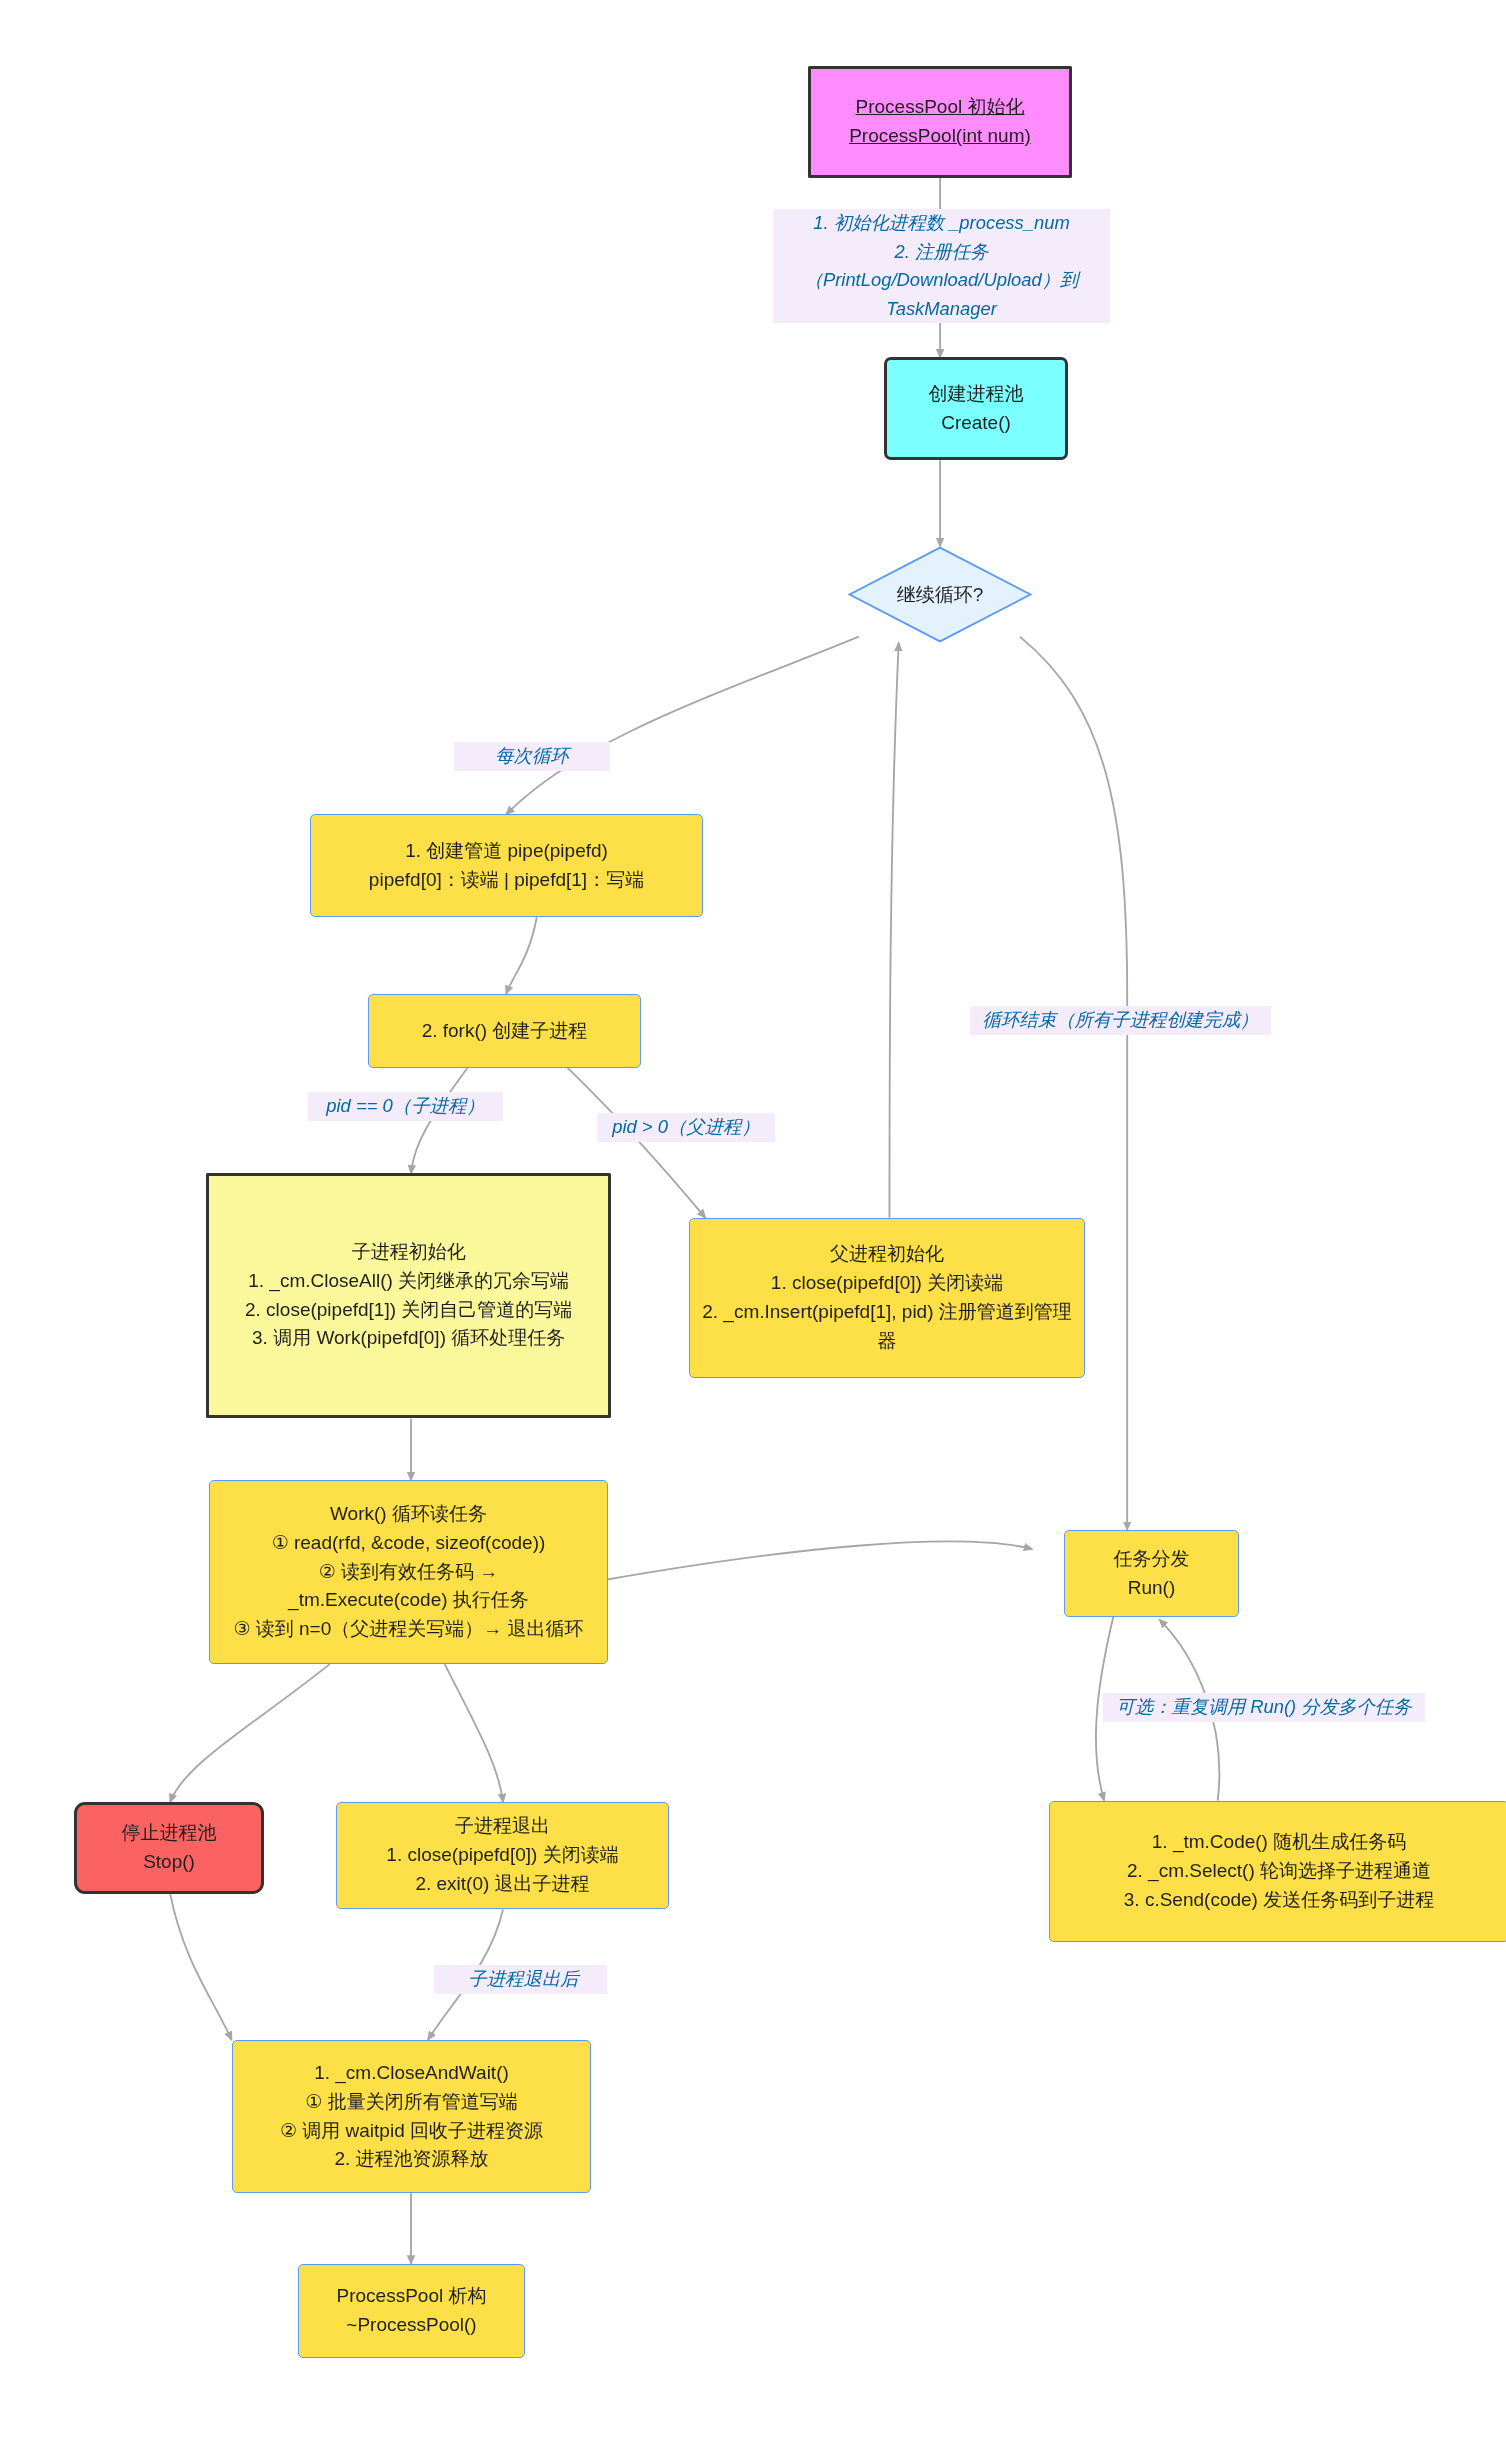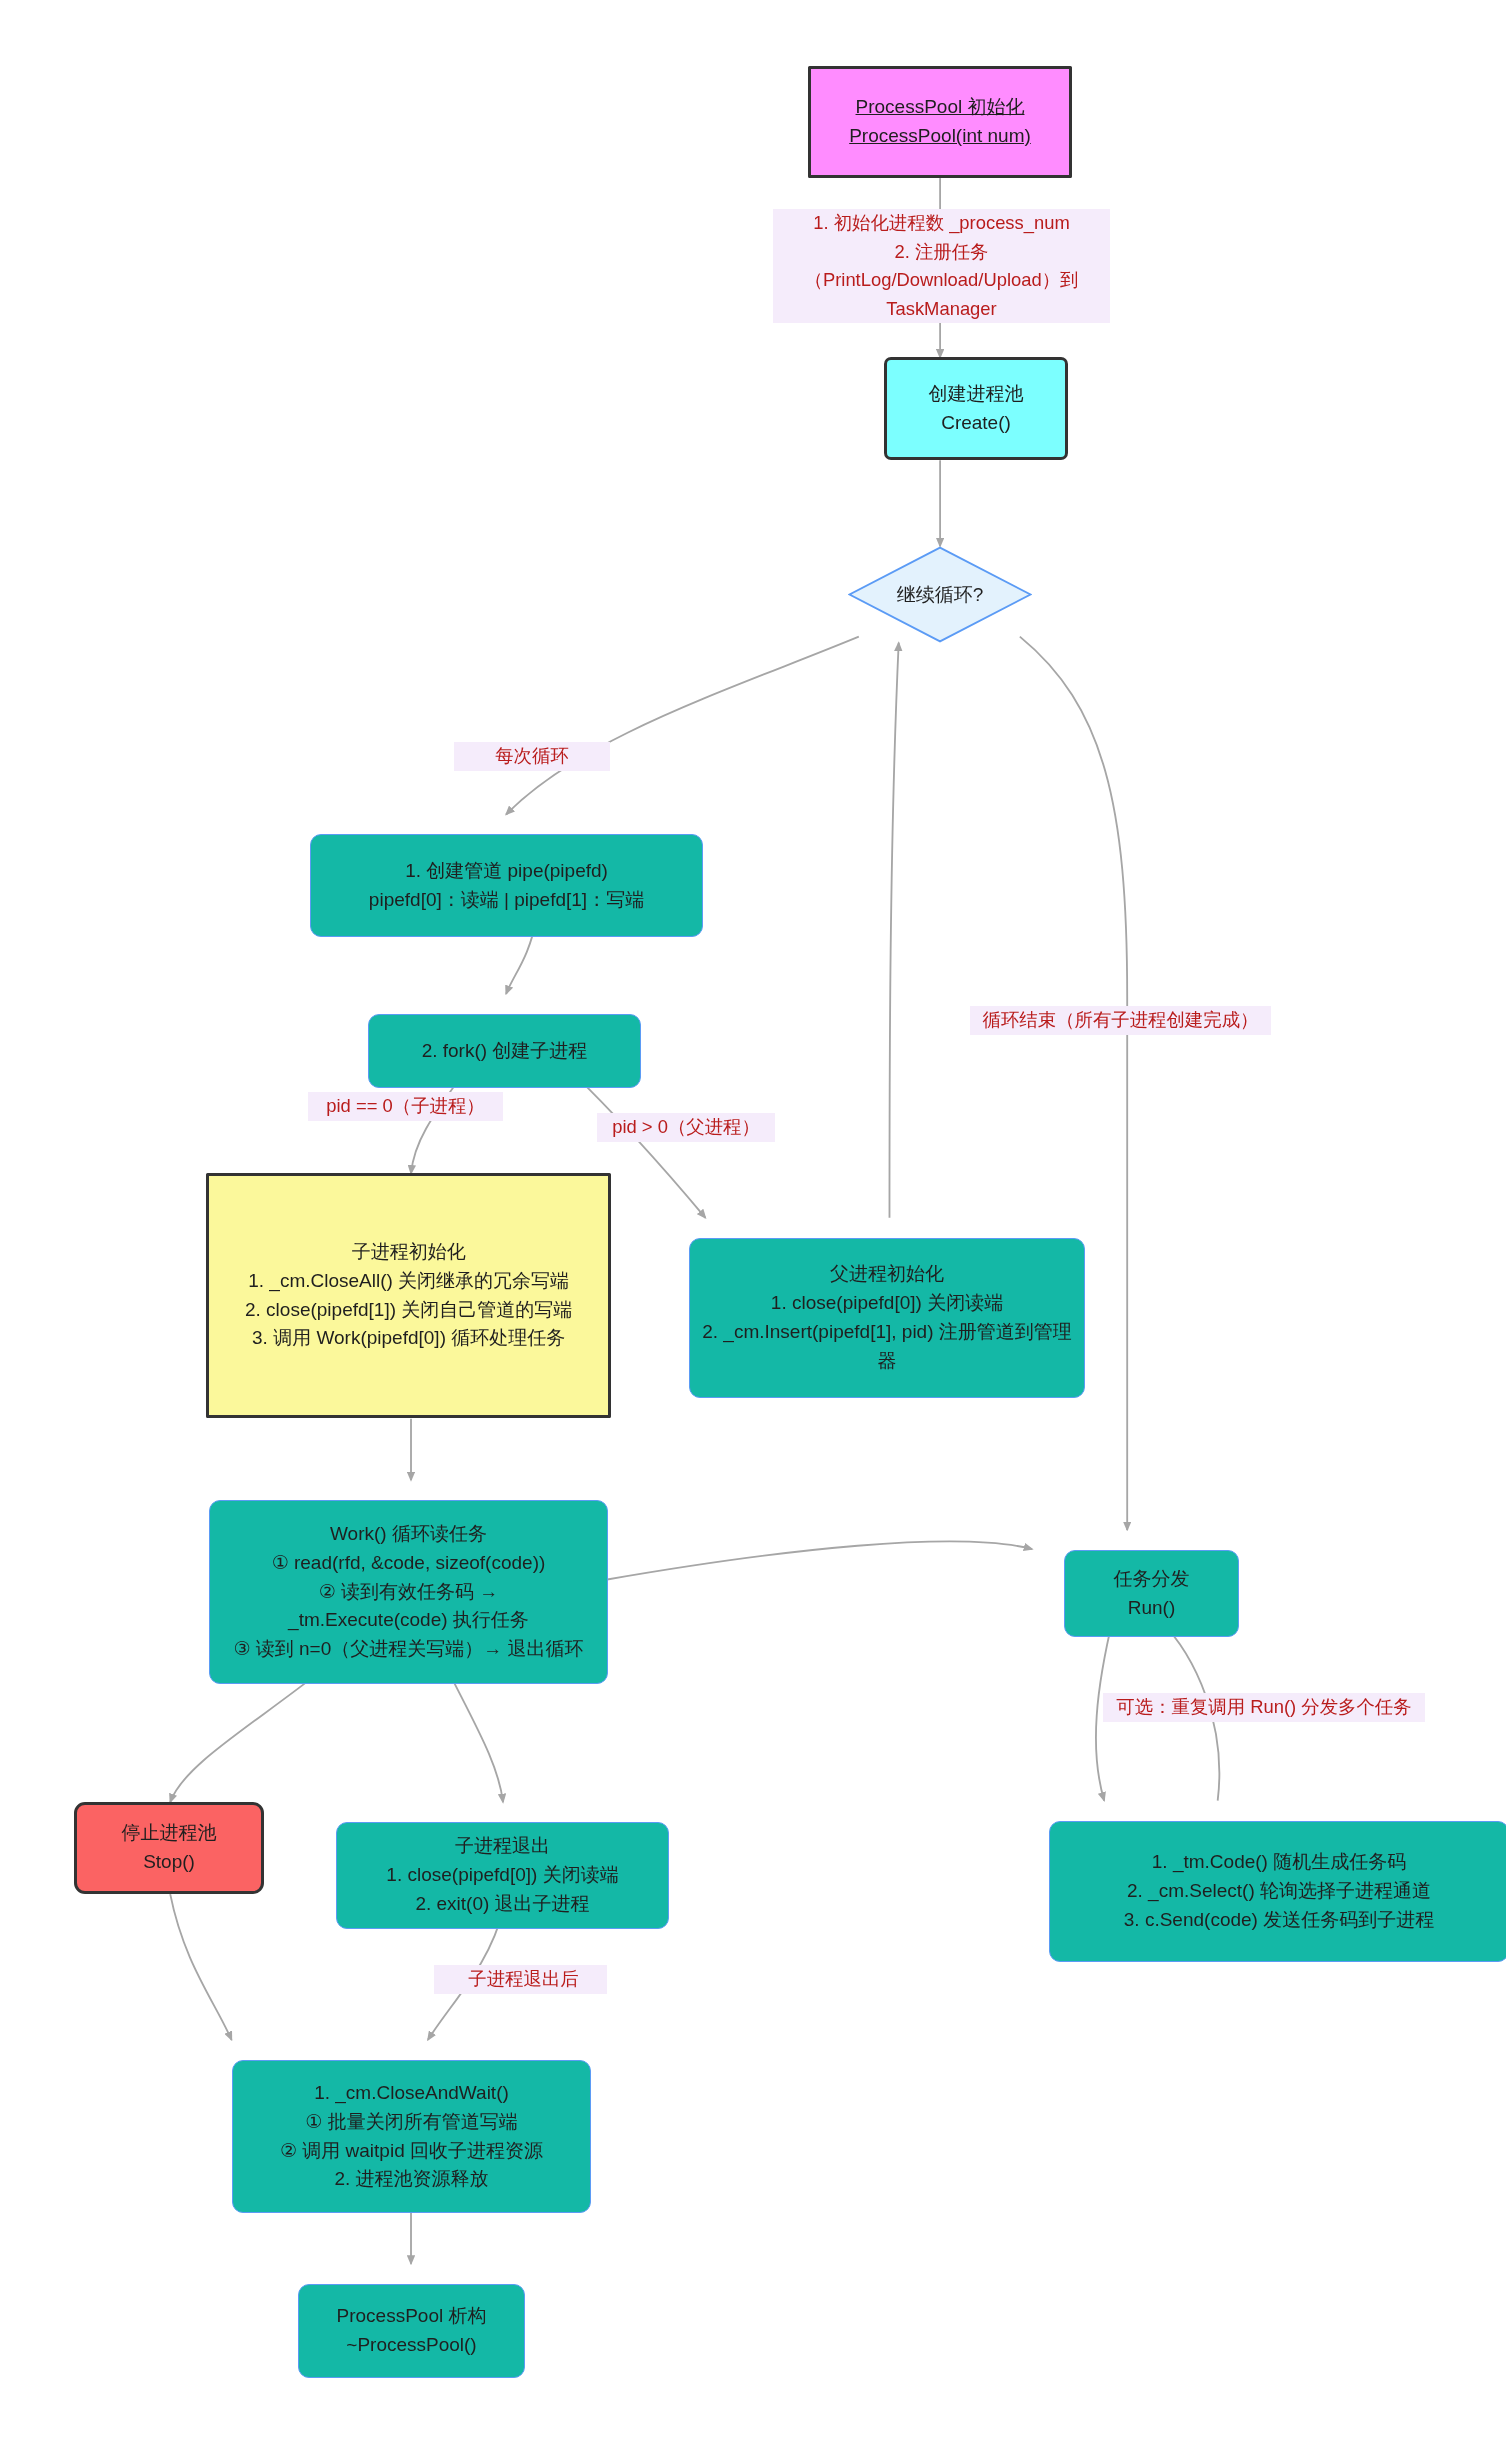--- a/index.html
+++ b/index.html
@@ -32,24 +32,23 @@
     align-items: center;
     justify-content: center;
     text-align: center;
     color: #1f1f1f;
     font-size: 19px;
     line-height: 1.52;
     white-space: pre-line;
     padding: 7.7px 10.7px;
   }
   .node-std {
-    background: #14b8a6;
+    background: #fde047;
     border: 1.5px solid #5b9bf5;
-    border-radius: 11px;
-    margin-top: 20px;
+    border-radius: 5px;
   }
   .node-magenta {
     background: #ff8cff;
     border: 3.1px solid #333333;
     border-radius: 1.5px;
   }
   .node-cyan {
     background: #7cffff;
     border: 3.1px solid #333333;
     border-radius: 7px;
@@ -84,26 +83,27 @@
     height: 100%;
     display: flex;
     align-items: center;
     justify-content: center;
     font-size: 19px;
     color: #1f1f1f;
   }
   .edge-label {
     position: absolute;
     background: #f5ecfb;
-    color: #b91c1c;
+    color: #0369a1;
     font-size: 18.4px;
     line-height: 1.55;
     text-align: center;
     white-space: pre-line;
     padding: 0 1.5px;
+    font-style: italic;
   }
 </style>
 </head>
 <body>
 
 <div id="canvas">
 
   <svg id="edges" viewBox="0 0 1964 3179" xmlns="http://www.w3.org/2000/svg">
     <defs>
       <marker id="arrow" markerWidth="13" markerHeight="11" refX="11" refY="5.5" orient="auto" markerUnits="userSpaceOnUse">

